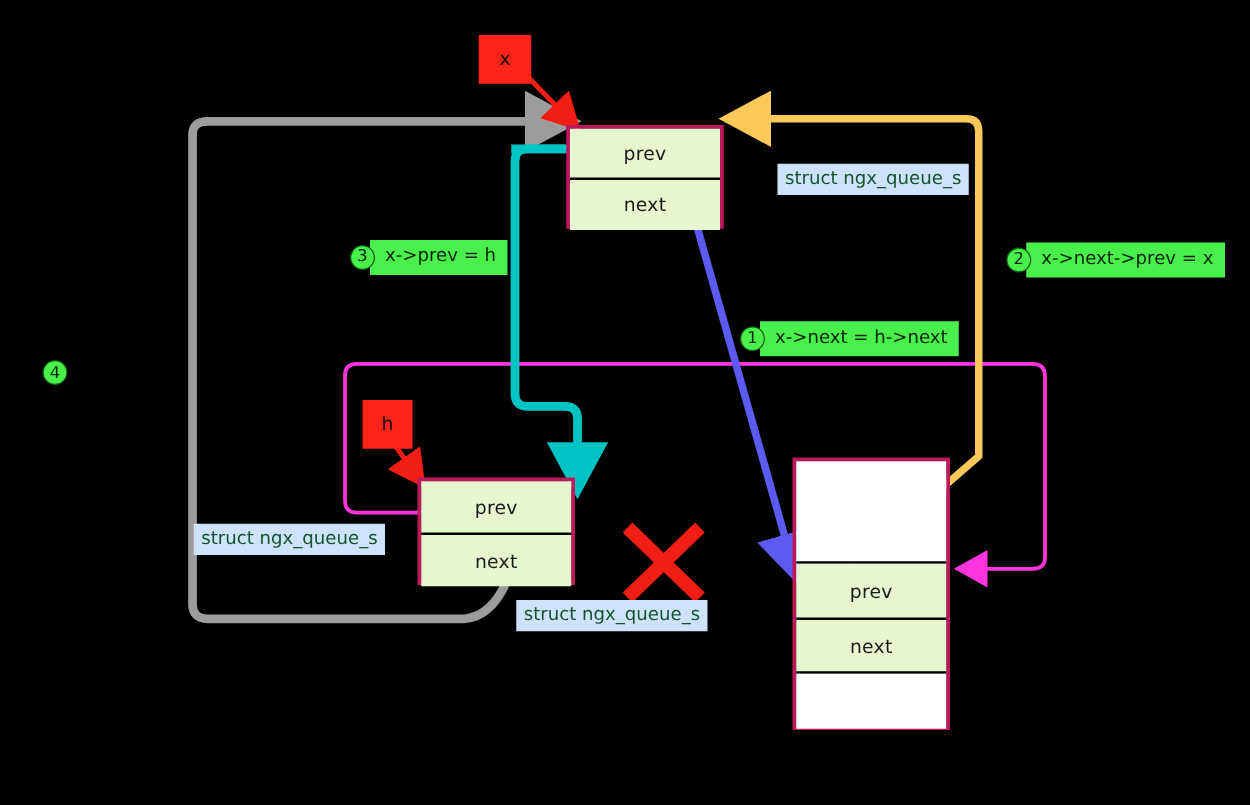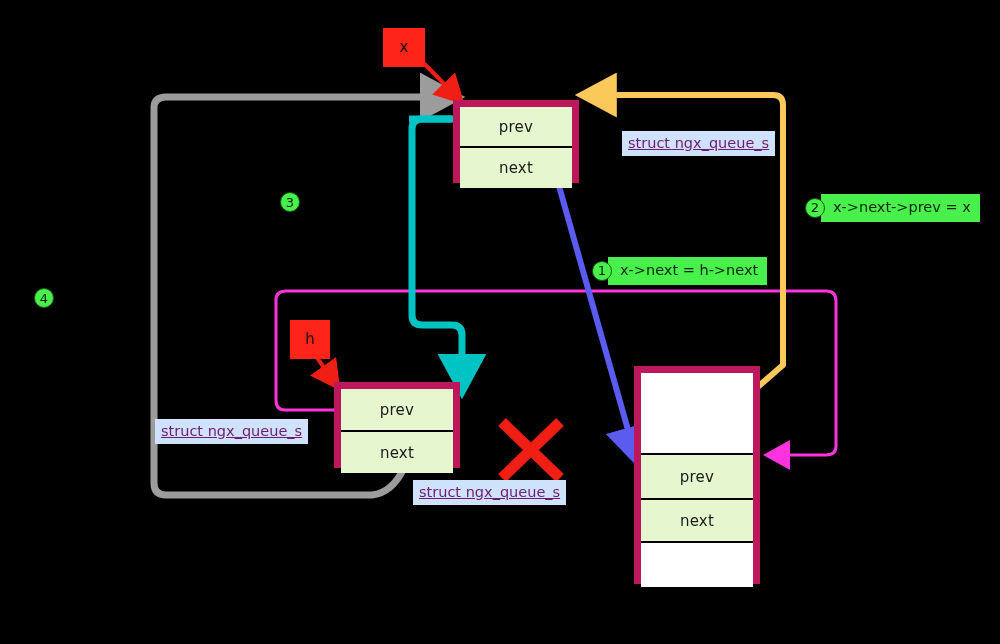--- a/index.html
+++ b/index.html
@@ -6,21 +6,21 @@
   #stage{
     position:relative;
     width:1000px;height:644px;
     background:#000000;
     overflow:hidden;
     font-family:"DejaVu Sans","Liberation Sans",sans-serif;
   }
   #svg-layer{position:absolute;left:0;top:0;width:1000px;height:644px;}
 
   
-  .node{position:absolute;border:7px solid #be185d;box-sizing:border-box;}
+  .node{position:absolute;border:3px solid #be185d;box-sizing:border-box;}
   .cell{
     position:relative;
     box-sizing:border-box;
     display:flex;align-items:center;justify-content:center;
     color:#1a1a1a;
     font-size:15px;
     letter-spacing:.2px;
     background:#e6f7cf;
     border-bottom:2px solid #000;
   }
@@ -35,26 +35,25 @@
     font-size:15px;
     line-height:1;
     padding:5px 7px 6px 7px;
     display:flex;align-items:center;justify-content:center;
   }
 
   
   .type-label{
     position:absolute;
     background:#cfe2fb;
-    color:#701a75;
+    color:#14532d;
     font-size:14.5px;
     line-height:1.25;
     padding:3px 6px 4px 6px;
     white-space:nowrap;
-    text-decoration:underline;
   }
 
   
   .step{
     position:absolute;
     display:flex;align-items:center;
     white-space:nowrap;
   }
   .step .badge{
     width:20px;height:20px;border-radius:50%;
@@ -184,18 +183,19 @@
   <div class="step" style="left:592px;top:257px;">
     <div class="badge">1</div>
     <div class="txt">x-&gt;next = h-&gt;next</div>
   </div>
   <div class="step" style="left:805px;top:194px;">
     <div class="badge">2</div>
     <div class="txt">x-&gt;next-&gt;prev = x</div>
   </div>
   <div class="step" style="left:280px;top:192px;">
     <div class="badge">3</div>
+    <div class="txt">x-&gt;prev = h</div>
   </div>
   <div class="step" style="left:34px;top:288px;">
     <div class="badge">4</div>
   </div>
 
 </div>
 
 </body></html>

